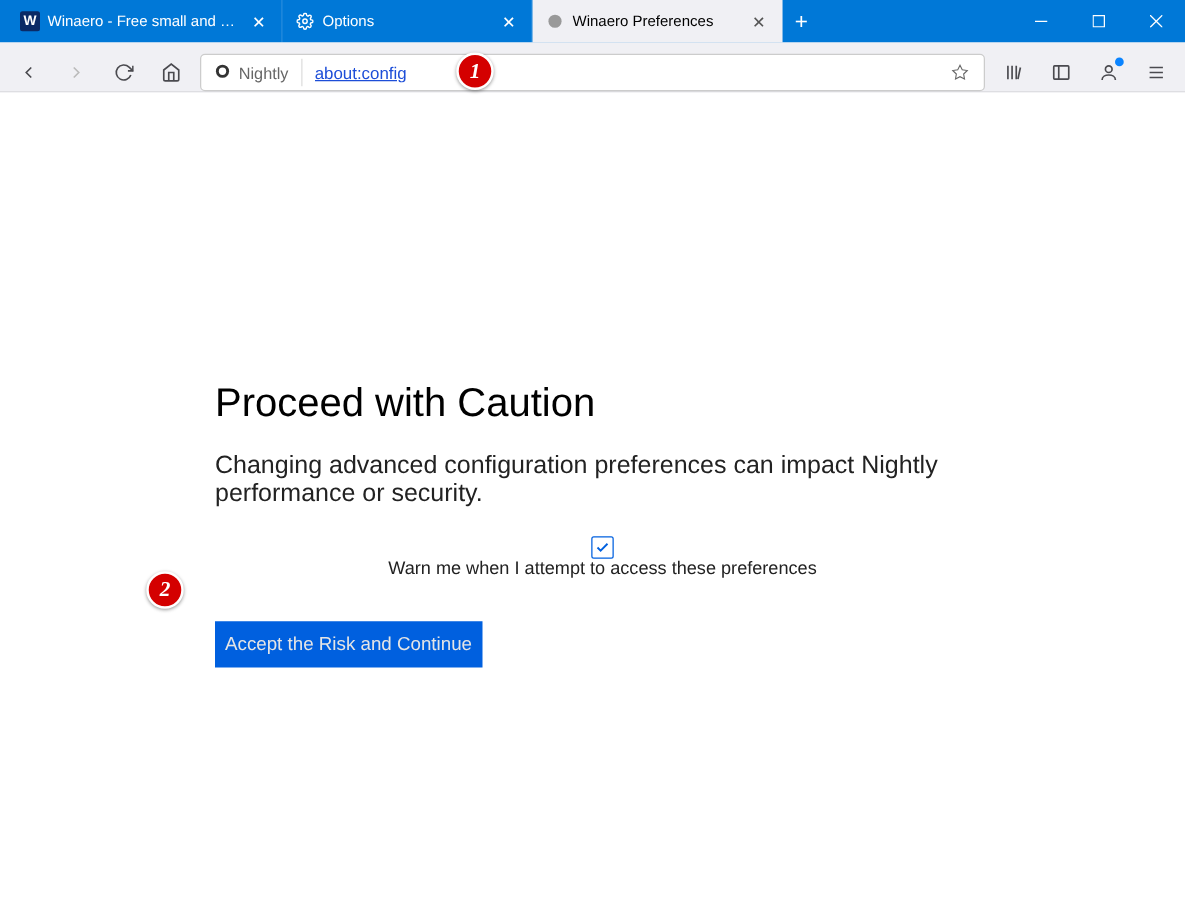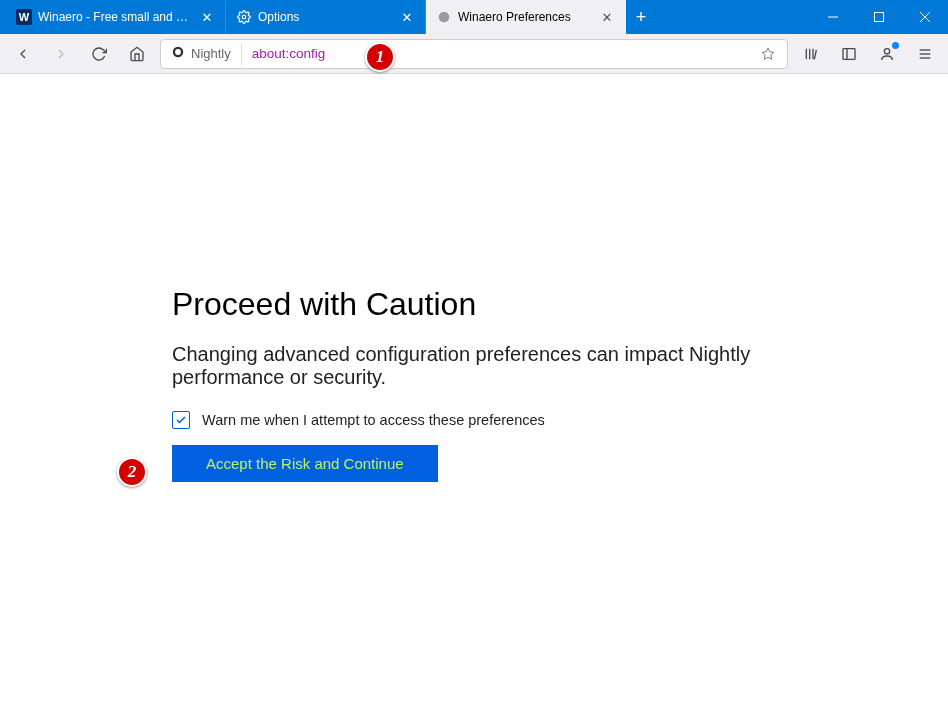--- a/index.html
+++ b/index.html
@@ -20,66 +20,67 @@
     .tab .favicon { width: 16px; height: 16px; display: flex; align-items: center; justify-content: center; font-size: 11px; }
     .favicon.w { background: #0a2a66; color: #fff; font-weight: bold; border-radius: 2px; }
     .favicon.gear svg, .favicon.ff svg { width: 14px; height: 14px; }
     .newtab-btn { width: 30px; display:flex; align-items:center; justify-content:center; color:#fff; font-size:18px; cursor:pointer; }
     .window-controls { display: flex; }
     .winbtn { width: 46px; display:flex; align-items:center; justify-content:center; color:#fff; cursor:pointer; }
     .winbtn svg { width: 10px; height: 10px; }
 
     
     .toolbar {
-      height: 40px; background: #f0f0f4; display:flex; align-items:center;
+      height: 40px; background: #f0f0f4; display:flex; align-items:flex-end;
       gap: 8px; padding: 0 8px; border-bottom: 1px solid #d7d7db;
     }
     .navbtn {
       width: 30px; height: 30px; display:flex; align-items:center; justify-content:center;
       border-radius: 4px; cursor: pointer; color: #4a4a4f;
     }
     .navbtn.disabled { color: #bbb; cursor: default; }
     .navbtn svg { width: 16px; height: 16px; }
 
     .urlbar {
       flex: 1; height: 30px; background: #fff; border: 1px solid #ccc; border-radius: 4px;
       display: flex; align-items: center; padding: 0 6px 0 6px; position: relative;
     }
     .identity {
       display:flex; align-items:center; gap:6px; font-size: 13px; color:#666;
       padding: 0 10px 0 4px; border-right: 1px solid #ddd; height: 22px;
     }
     .identity svg { width:14px; height:14px; }
     .urlinput {
-      border:none; outline:none; flex:1; font-size:13.5px; padding-left:10px; color:#a21caf;
+      border:none; outline:none; flex:1; font-size:13.5px; padding-left:10px; color:#1d4ed8;
       background: transparent;
+      text-decoration: underline;
     }
     .star { width: 26px; display:flex; align-items:center; justify-content:center; cursor:pointer; }
     .star svg { width:14px; height:14px; stroke:#666; fill:none; }
 
     .toolbtn { width:30px; height:30px; display:flex; align-items:center; justify-content:center; cursor:pointer; color:#4a4a4f; }
     .toolbtn svg { width:16px; height:16px; }
     .account { position: relative; }
     .account .dot { position:absolute; top:3px; right:3px; width:7px; height:7px; border-radius:50%; background:#0a84ff; }
 
     
     .content { position:relative; width:100%; height: calc(724px - 34px - 40px); background:#fff; }
-    .warn-wrap { position:absolute; left:172px; top:212px; width: 620px; }
+    .warn-wrap { position:absolute; left:172px; top:230px; width: 620px; }
     .h1 { font-size: 32px; font-weight: 300; color:#000; margin-bottom: 20px; }
     .p  { font-size: 20px; color:#222; margin-bottom: 22px; }
-    .checkrow { display:flex; align-items:center; gap:12px; margin-bottom: 16px; }
+    .checkrow { display:flex; align-items:center; margin-bottom: 34px; flex-direction: column; }
     .checkbox {
       width:18px; height:18px; border:1.5px solid #0060df; border-radius:2px;
       display:flex; align-items:center; justify-content:center; background:#fff;
     }
     .checkbox svg { width:12px; height:12px; }
     .checklabel { font-size:14.5px; color:#222; }
     .accept-btn {
-      background:#0060df; color:#bef264; border:none; font-size:15px;
-      padding: 10px 34px; cursor:pointer;
+      background:#0060df; color:#e5e5e5; border:none; font-size:15px;
+      padding: 10px 8px; cursor:pointer;
     }
 
     
     .badge {
       position:absolute; width:30px; height:30px; border-radius:50%;
       background:#d40000; color:#fff; display:flex; align-items:center; justify-content:center;
       font-style: italic; font-family: Georgia, serif; font-size:17px; font-weight:bold;
       border: 2px solid #fff; box-shadow: 0 1px 3px rgba(0,0,0,0.4);
       z-index: 50;
     }

